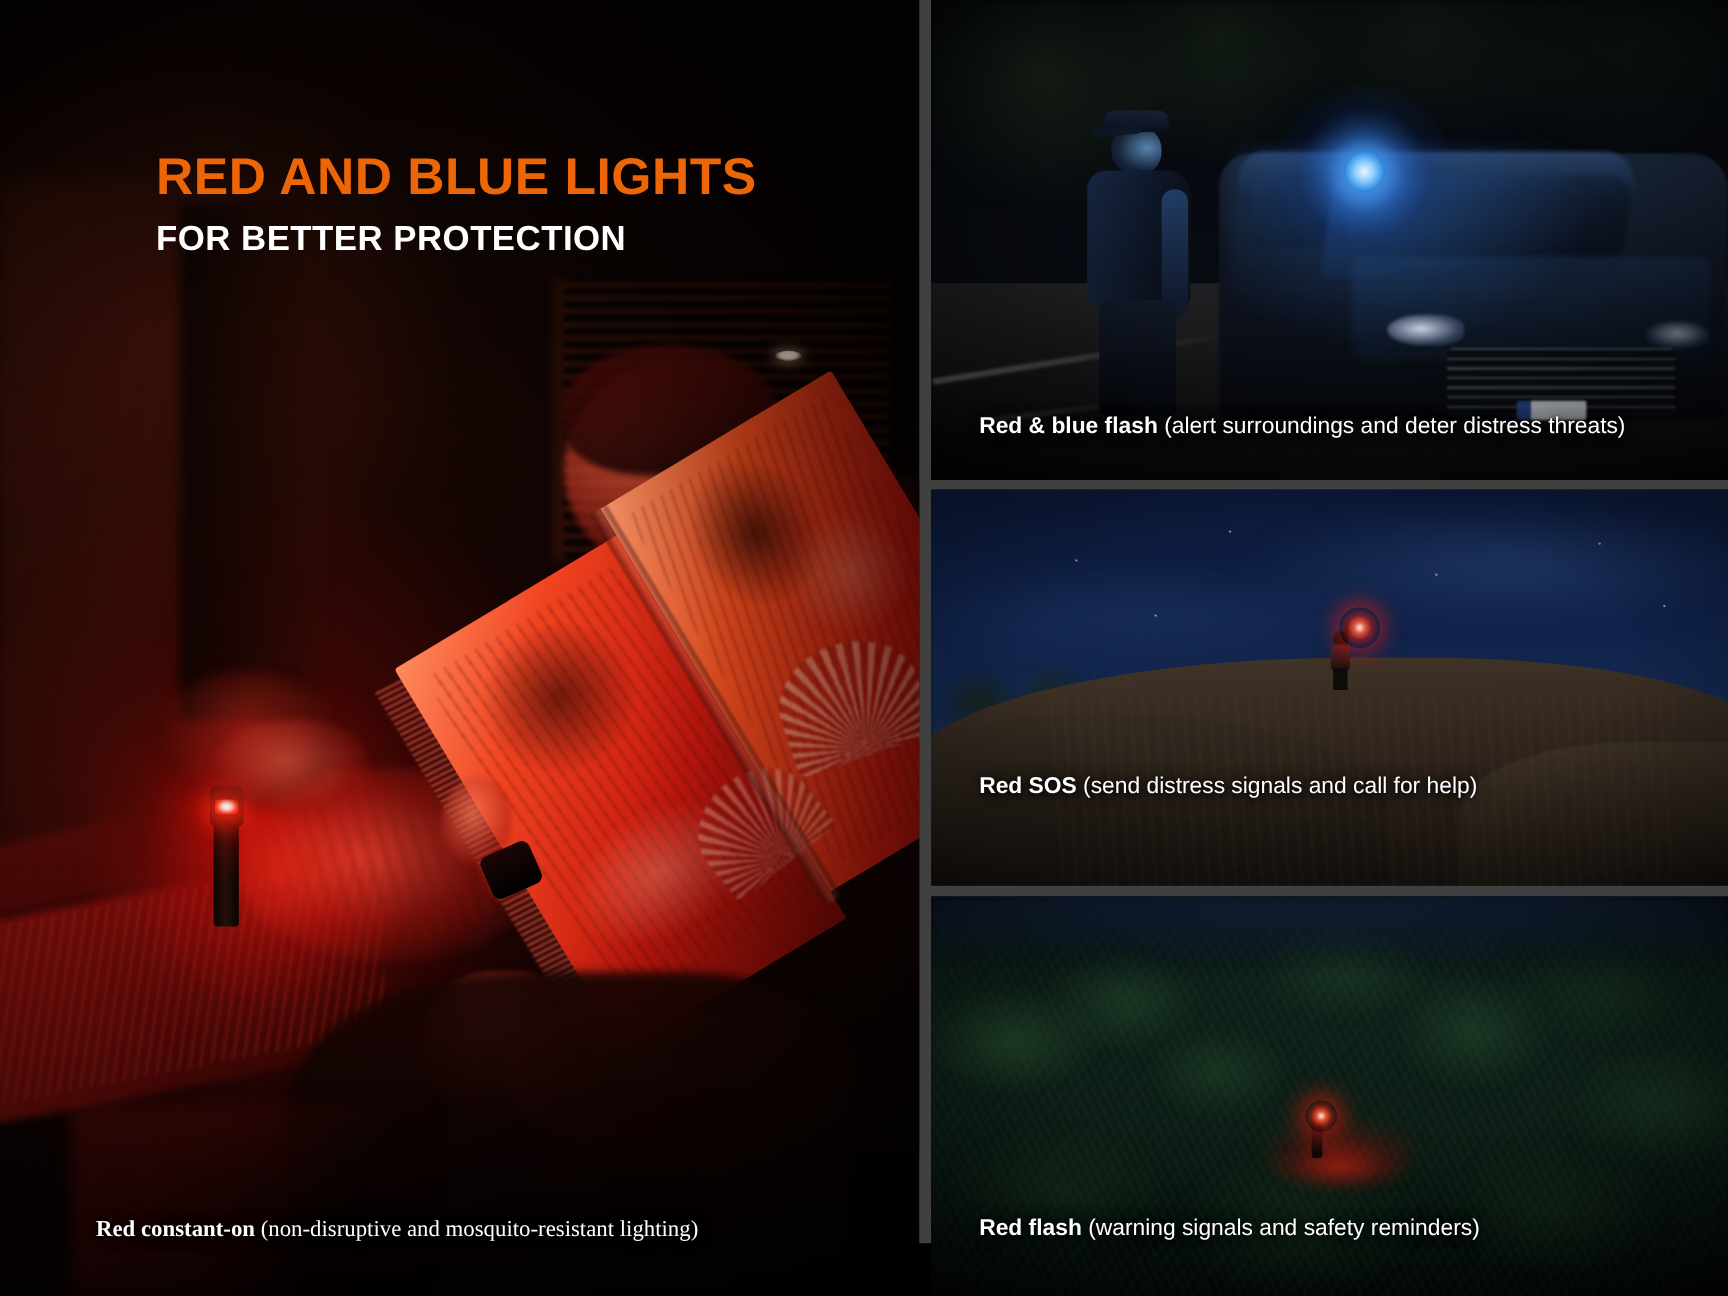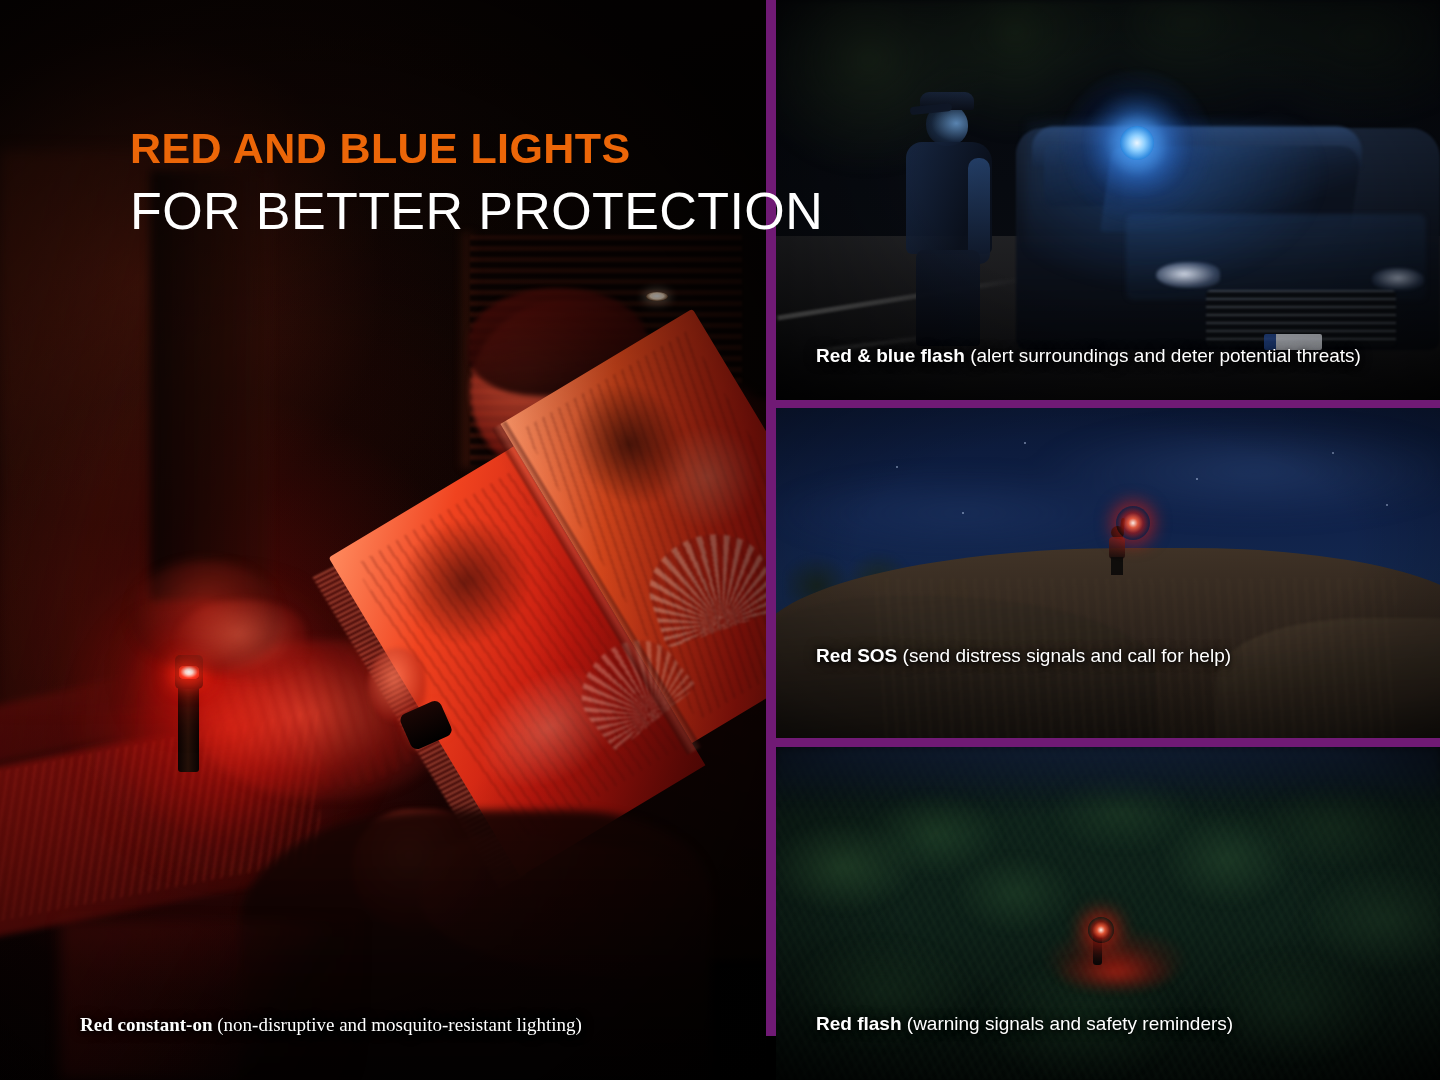--- a/index.html
+++ b/index.html
@@ -1,19 +1,19 @@
 <!DOCTYPE html>
 <html><head>
 <meta charset="utf-8">
 <style>
   * { margin:0; padding:0; box-sizing:border-box; }
   html,body { width:1440px; height:1080px; background:#000; overflow:hidden; }
   body { font-family:"Liberation Sans", sans-serif; }
 
-  .stage { position:relative; width:1440px; height:1036px; background:#701a75; }
+  .stage { position:relative; width:1440px; height:1036px; background:#404040; }
 
   
   .panel { position:absolute; overflow:hidden; background:#000; }
   .panel-main   { left:0;   top:0;   width:766px; height:1080px; }
   .panel-car    { left:776px; top:0;   width:664px; height:400px; }
   .panel-sos    { left:776px; top:408px; width:664px; height:330px; }
   .panel-forest { left:776px; top:747px; width:664px; height:333px; }
 
   .scene { position:absolute; inset:0; }
   .lyr { position:absolute; }
@@ -484,21 +484,21 @@
     background:radial-gradient(ellipse 80% 72% at 48% 46%, rgba(0,0,0,0) 36%, rgba(0,0,0,0.42) 76%, rgba(0,0,0,0.86) 100%);
   }
 
   
   .headline { position:absolute; left:130px; top:126px; }
   .headline-1 {
     font-size:43px; font-weight:bold; letter-spacing:.4px; line-height:1.06;
     color:#ec6608; white-space:nowrap;
   }
   .headline-2 {
-    font-size:52px; font-weight:normal; letter-spacing:.4px; line-height:1.06;
+    font-size:29px; font-weight:bold; letter-spacing:.4px; line-height:1.06;
     color:#ffffff; white-space:nowrap; margin-top:12px;
   }
 
   .caption {
     position:absolute; white-space:nowrap; color:#fff;
     font-size:19px; line-height:1.2;
     text-shadow:0 1px 4px rgba(0,0,0,0.95), 0 0 12px rgba(0,0,0,0.85);
   }
   .caption b { font-weight:bold; }
   .caption span { font-weight:normal; }
@@ -643,21 +643,21 @@
     <div class="headline-2">FOR BETTER PROTECTION</div>
   </div>
 
   <div class="caption cap-main">
     <b>Red constant-on</b>
     <span>(non-disruptive and mosquito-resistant lighting)</span>
   </div>
 
   <div class="caption cap-car">
     <b>Red &amp; blue flash</b>
-    <span>(alert surroundings and deter potential threats)</span>
+    <span>(alert surroundings and deter distress threats)</span>
   </div>
 
   <div class="caption cap-sos">
     <b>Red SOS</b>
     <span>(send distress signals and call for help)</span>
   </div>
 
   <div class="caption cap-forest">
     <b>Red flash</b>
     <span>(warning signals and safety reminders)</span>

